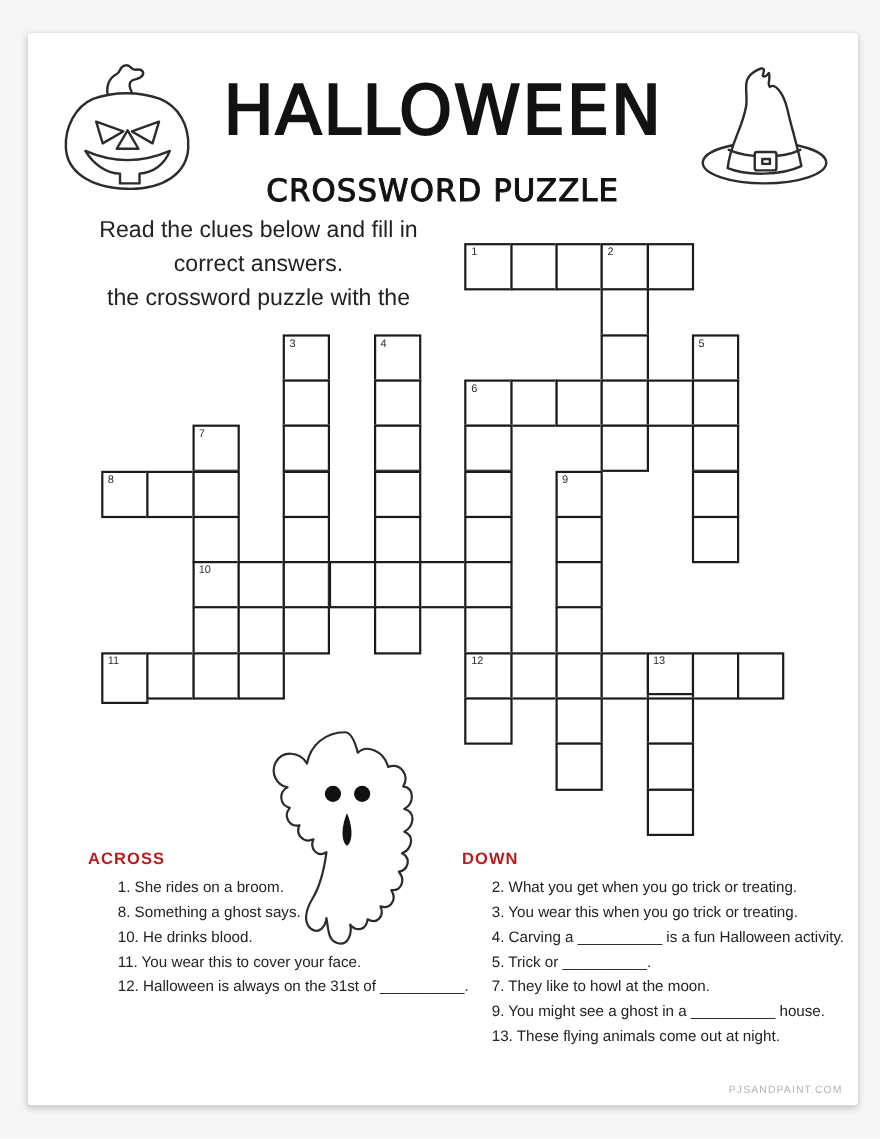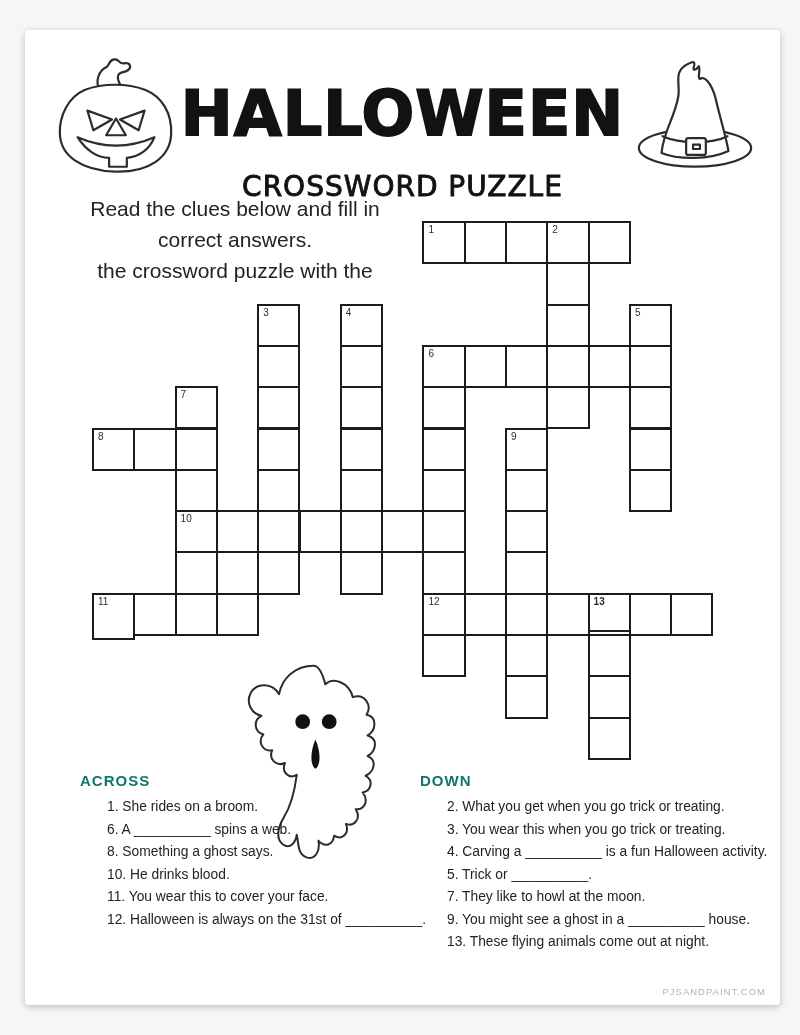--- a/index.html
+++ b/index.html
@@ -14,22 +14,22 @@
     position:absolute;left:25px;top:30px;width:755px;height:975px;
     background:#ffffff;border-radius:3px;
     box-shadow:0 2px 7px rgba(0,0,0,0.22), 0 0 1px rgba(0,0,0,0.15);
   }
   .doodle{position:absolute;}
   .doodle path,.doodle ellipse,.doodle rect{vector-effect:non-scaling-stroke;}
   .title-wrap{
     position:absolute;left:130px;top:40px;width:495px;text-align:center;
   }
   .title{
-    margin:13px;font-family:"DejaVu Sans","Liberation Sans",sans-serif;
-    font-weight:bold;font-size:62px;line-height:1;color:#121212;
+    margin:0;font-family:"DejaVu Sans","Liberation Sans",sans-serif;
+    font-weight:normal;font-size:62px;line-height:1;color:#121212;
     letter-spacing:1px;-webkit-text-stroke:1.8px #121212;
   }
   .subtitle{
     margin:28px 0 0 0;font-family:"DejaVu Sans","Liberation Sans",sans-serif;
     font-weight:normal;font-size:28px;line-height:1;color:#121212;
     letter-spacing:1px;-webkit-text-stroke:0.9px #121212;
   }
   .instructions{
     position:absolute;left:42px;top:163px;width:336px;
     text-align:center;font-size:21px;line-height:31px;color:#222;
@@ -40,21 +40,21 @@
     background:#fff;border:2px solid #1b1b1b;
   }
   .cellnum{
     display:block;font-size:10px;color:#2e2e2e;
     padding:2px 0 0 4px;line-height:1;
   }
   .clues{position:absolute;top:742px;}
   .clues.across{left:55px;width:330px;}
   .clues.down{left:395px;width:350px;}
   .clues-title{
-    font-size:15px;font-weight:bold;color:#0f766e;letter-spacing:1px;
+    font-size:15px;font-weight:bold;color:#b91c1c;letter-spacing:1px;
     margin-bottom:7px;
   }
   .clues ul{list-style:none;margin:0;padding:0;}
   .clues li{
     font-size:13.8px;line-height:22.5px;color:#232323;white-space:nowrap;
     position:relative;z-index:2;margin-left:27px;
   }
   .watermark{
     position:absolute;right:14px;top:956px;
     font-size:9.5px;letter-spacing:1px;color:#b3b3b3;
@@ -182,38 +182,37 @@
       </div>
       <div class="cell" style="left: 108.3px; top: 562.7px; width: 43.3px; height: 43.3px;"></div>
       <div class="cell" style="left: 149.6px; top: 562.7px; width: 43.3px; height: 43.3px;"></div>
       <div class="cell" style="left: 190.9px; top: 562.7px; width: 43.3px; height: 43.3px;"></div>
       <div class="cell" style="left: 397.4px; top: 562.7px; width: 43.3px; height: 43.3px;">
         <span class="cellnum">12</span>
       </div>
       <div class="cell" style="left: 438.7px; top: 562.7px; width: 43.3px; height: 43.3px;"></div>
       <div class="cell" style="left: 480px; top: 562.7px; width: 43.3px; height: 43.3px;"></div>
       <div class="cell" style="left: 521.3px; top: 562.7px; width: 43.3px; height: 43.3px;"></div>
-      <div class="cell" style="left: 562.6px; top: 562.7px; width: 43.3px; height: 39px; font-weight: bold;">
+      <div class="cell" style="left: 562.6px; top: 562.7px; width: 43.3px; height: 39px;">
         <span class="cellnum">13</span>
       </div>
       <div class="cell" style="left: 603.9px; top: 562.7px; width: 43.3px; height: 43.3px;"></div>
       <div class="cell" style="left: 645.2px; top: 562.7px; width: 43.3px; height: 43.3px;"></div>
       <div class="cell" style="left: 397.4px; top: 604px; width: 43.3px; height: 43.3px;"></div>
       <div class="cell" style="left: 480px; top: 604px; width: 43.3px; height: 43.3px;"></div>
       <div class="cell" style="left: 562.6px; top: 604px; width: 43.3px; height: 43.3px;"></div>
       <div class="cell" style="left: 480px; top: 645.3px; width: 43.3px; height: 43.3px;"></div>
       <div class="cell" style="left: 562.6px; top: 645.3px; width: 43.3px; height: 43.3px;"></div>
       <div class="cell" style="left: 562.6px; top: 686.6px; width: 43.3px; height: 43.3px;"></div>
     </div>
 
   <div class="clues across">
     <div class="clues-title">ACROSS</div>
     <ul>
         <li>1. She rides on a broom.</li>
-        <li>6. A __________ spins a web.</li>
         <li>8. Something a ghost says.</li>
         <li>10. He drinks blood.</li>
         <li>11. You wear this to cover your face.</li>
         <li>12. Halloween is always on the 31st of __________.</li>
       </ul>
   </div>
 
   <div class="clues down">
     <div class="clues-title">DOWN</div>
     <ul>

